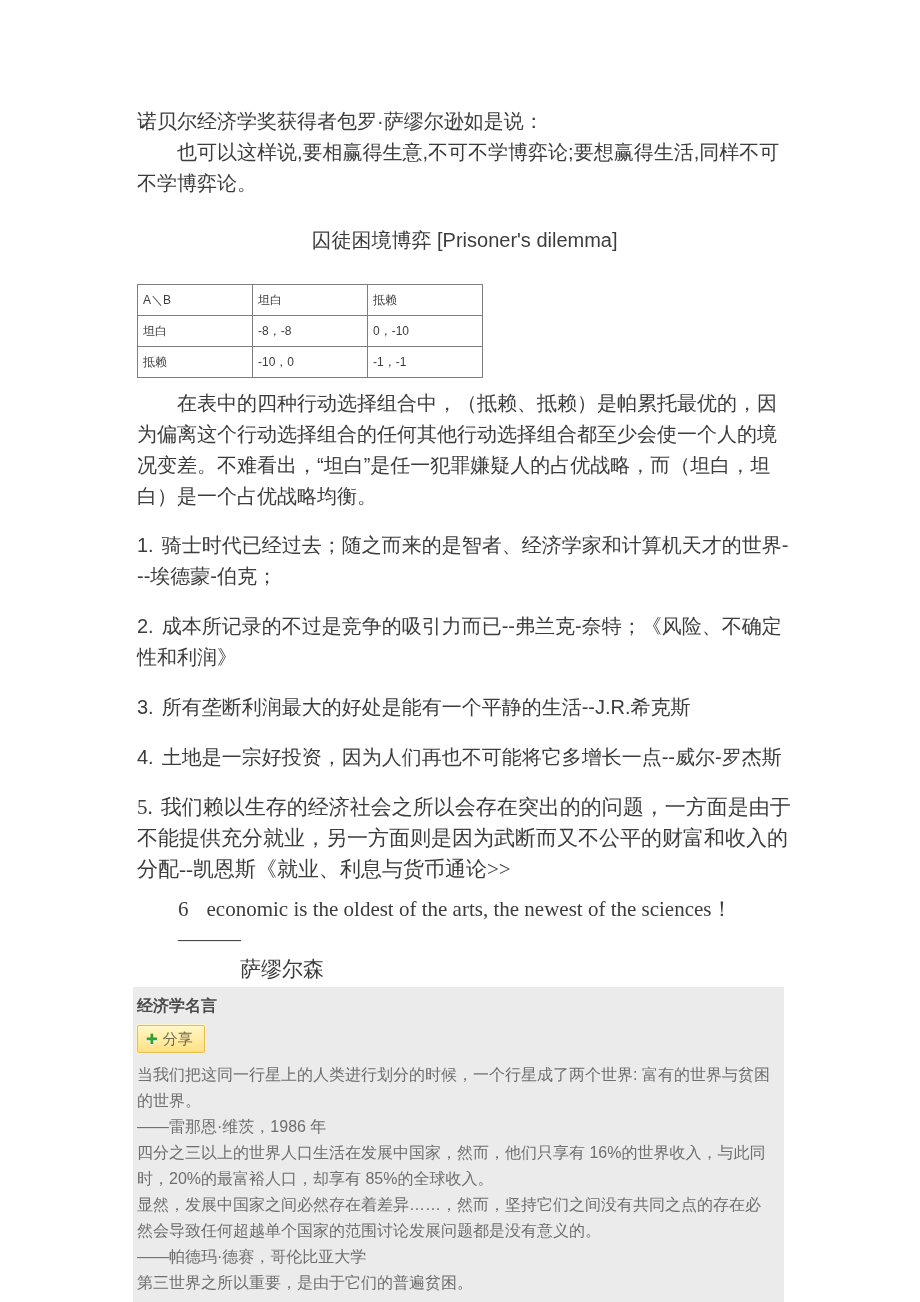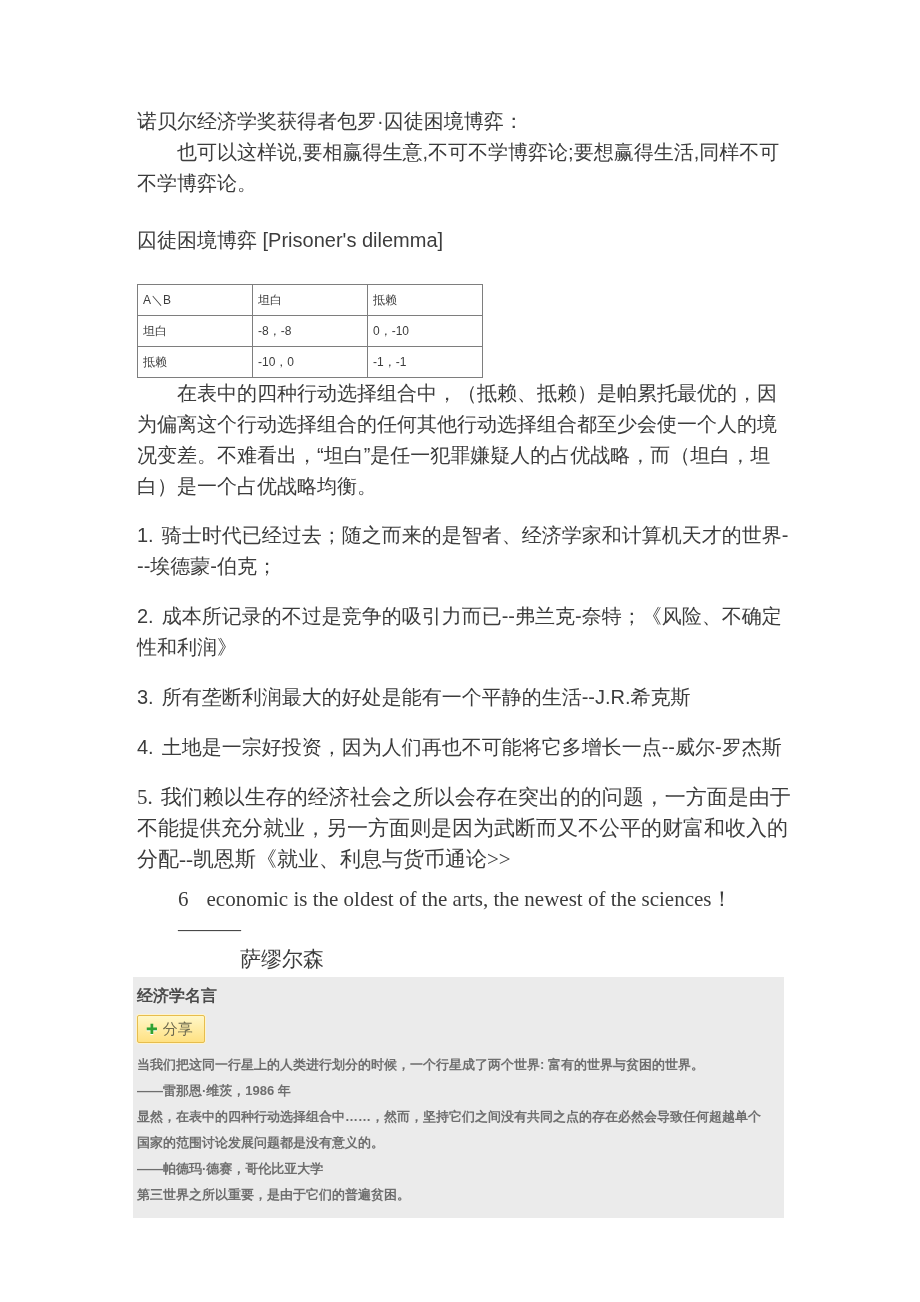--- a/index.html
+++ b/index.html
@@ -15,41 +15,41 @@
     padding: 106px 128px 0 137px;
     width: 920px;
   }
   .t {
     font-size: 20px;
     line-height: 31px;
     color: #3c3c3c;
   }
   .indent { text-indent: 2em; }
 
-  .heading { margin-top: 26px; font-size: 20px; font-weight: normal; }
+  .heading { margin-top: 26px; font-size: 20px; font-weight: normal; text-align: center; }
 
   table.payoff {
     margin-top: 28px;
     border-collapse: collapse;
     table-layout: fixed;
   }
   table.payoff th, table.payoff td {
     border: 1px solid #7e7e7e;
     width: 115px;
     height: 31px;
     padding: 0 5px;
     font-size: 12px;
     font-weight: normal;
     text-align: left;
     vertical-align: middle;
     color: #3c3c3c;
     white-space: nowrap;
   }
 
-  .analysis { }
+  .analysis { margin-top: 10px; }
 
   .quotes { margin-top: 18px; }
   .quote {
     font-size: 20px;
     line-height: 31px;
     margin-bottom: 19px;
     color: #3c3c3c;
   }
   .quote .num { margin-right: 8px; }
   .quote.q5 {
@@ -96,32 +96,31 @@
     box-shadow: 0 0 0 1px #fdf3cf;
   }
   .share-btn .plus {
     color: #2fa233;
     font-size: 14px;
     font-weight: bold;
     line-height: 1;
     text-shadow: 0 1px 0 #ffffff;
   }
   .panel p {
-    font-size: 13px;
+    font-size: 16px;
     line-height: 26px;
     color: #6e6e6e;
-    font-weight: bold;
   }
 </style>
 </head>
 <body>
 
 <div class="doc">
 
-  <p class="t">诺贝尔经济学奖获得者包罗·囚徒困境博弈：</p>
+  <p class="t">诺贝尔经济学奖获得者包罗·萨缪尔逊如是说：</p>
   <p class="t indent">也可以这样说,要相赢得生意,不可不学博弈论;要想赢得生活,同样不可不学博弈论。</p>
 
   <h3 class="t heading">囚徒困境博弈  [Prisoner's  dilemma]</h3>
 
   <table class="payoff">
     <tbody>
         <tr>
       <th>A＼B</th>
       <th>坦白</th>
       <th>抵赖</th>
@@ -154,19 +153,20 @@
   </div>
 
   <div class="panel">
     <div class="panel-title">经济学名言</div>
     <button class="share-btn">
       <span class="plus">✚</span>
       <span>分享</span>
     </button>
     <p>当我们把这同一行星上的人类进行划分的时候，一个行星成了两个世界: 富有的世界与贫困的世界。</p>
     <p>——雷那恩·维茨，1986 年</p>
-    <p>显然，在表中的四种行动选择组合中……，然而，坚持它们之间没有共同之点的存在必然会导致任何超越单个国家的范围讨论发展问题都是没有意义的。</p>
+    <p>四分之三以上的世界人口生活在发展中国家，然而，他们只享有 16%的世界收入，与此同时，20%的最富裕人口，却享有 85%的全球收入。</p>
+    <p>显然，发展中国家之间必然存在着差异……，然而，坚持它们之间没有共同之点的存在必然会导致任何超越单个国家的范围讨论发展问题都是没有意义的。</p>
     <p>——帕德玛·德赛，哥伦比亚大学</p>
     <p>第三世界之所以重要，是由于它们的普遍贫困。</p>
     
   </div>
 
 </div>
 
 </body></html>

